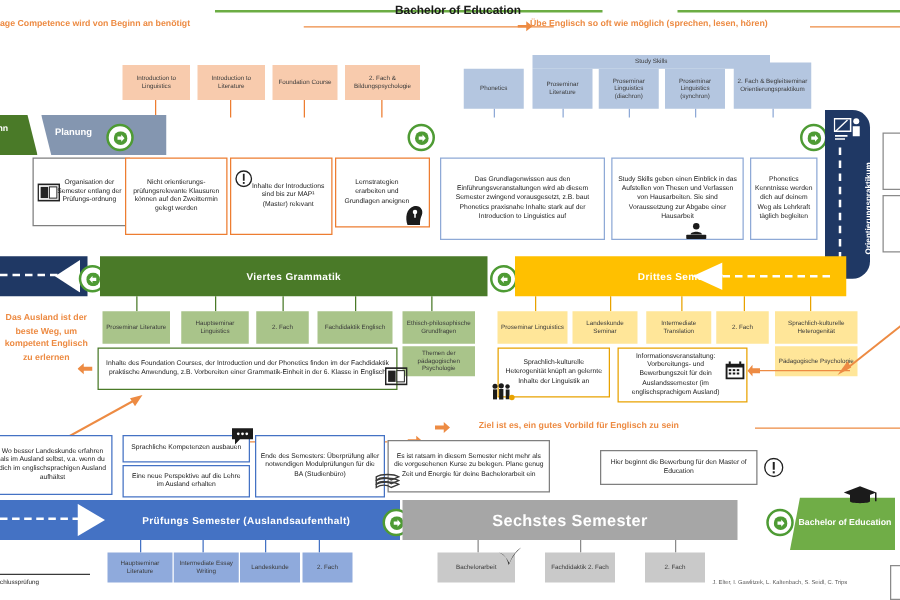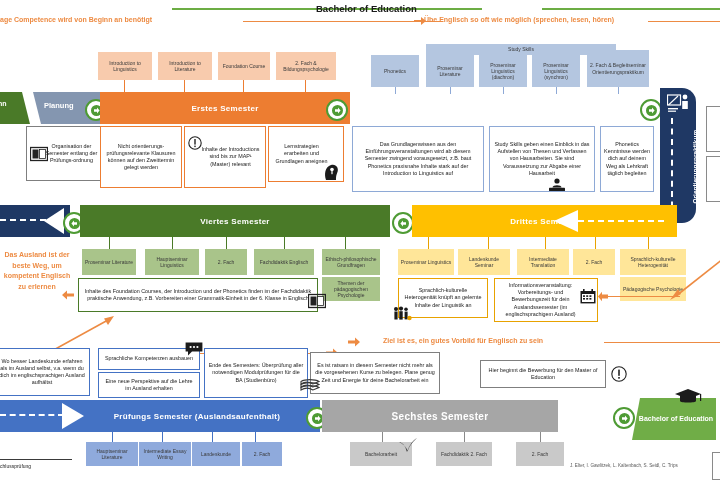--- a/index.html
+++ b/index.html
@@ -134,21 +134,20 @@
     <path d="M0 0 H100 V32 H8 Z" fill="#8496B0"></path>
   </svg>
   <div class="abs" style="left:44px;top:101px;color:#fff;font-size:7.5px;font-weight:bold;">Planung</div>
   <div class="gobtn" style="left:85px;top:99px;">
     <svg width="11" height="11" viewBox="0 0 11 11">
       <circle cx="5.5" cy="5.5" r="5.5" fill="#4E9B34"></circle>
       <path d="M3 4.2 H6 V2.6 L8.6 5.5 L6 8.4 V6.8 H3 Z" fill="#fff"></path>
     </svg>
   </div>
 
-  <div class="bar c-orange abs" style="left:100px;top:92px;width:250px;height:32px;font-size:8px;">Erstes Semester</div>
   <div class="gobtn" style="left:326px;top:99px;">
     <svg width="11" height="11" viewBox="0 0 11 11">
       <circle cx="5.5" cy="5.5" r="5.5" fill="#4E9B34"></circle>
       <path d="M3 4.2 H6 V2.6 L8.6 5.5 L6 8.4 V6.8 H3 Z" fill="#fff"></path>
     </svg>
   </div>
 
   <div class="gobtn" style="left:640px;top:99px;">
     <svg width="11" height="11" viewBox="0 0 11 11">
       <circle cx="5.5" cy="5.5" r="5.5" fill="#4E9B34"></circle>
@@ -212,21 +211,21 @@
     <path d="M20 0 L20 26 L0 13 Z" fill="#ffffff"></path>
   </svg>
 
   <div class="gobtn" style="left:63px;top:212px;">
     <svg width="11" height="11" viewBox="0 0 11 11">
       <circle cx="5.5" cy="5.5" r="5.5" fill="#4E9B34"></circle>
       <path d="M8 4.2 H5 V2.6 L2.4 5.5 L5 8.4 V6.8 H8 Z" fill="#fff"></path>
     </svg>
   </div>
 
-  <div class="bar c-green abs" style="left:80px;top:205px;width:310px;height:32px;font-size:8px;">Viertes Semester</div>
+  <div class="bar c-green abs" style="left:80px;top:205px;width:310px;height:32px;font-size:8px;">Viertes Grammatik</div>
 
   <div class="gobtn" style="left:392px;top:212px;">
     <svg width="11" height="11" viewBox="0 0 11 11">
       <circle cx="5.5" cy="5.5" r="5.5" fill="#4E9B34"></circle>
       <path d="M8 4.2 H5 V2.6 L2.4 5.5 L5 8.4 V6.8 H8 Z" fill="#fff"></path>
     </svg>
   </div>
 
   <div class="bar c-yellow abs" style="left:412px;top:205px;width:265px;height:32px;font-size:8px;color:#ffffff;">Drittes Semester</div>
   <svg class="abs" style="left:554px;top:209px;" width="24" height="24" viewBox="0 0 24 24">
@@ -356,21 +355,21 @@
     <path d="M0 0 L0 26 L22 13 Z" fill="#ffffff"></path>
   </svg>
   <div class="bar abs" style="left:84px;top:400px;width:226px;height:32px;font-size:8px;">Prüfungs Semester (Auslandsaufenthalt)</div>
   <div class="gobtn" style="left:306px;top:407px;">
     <svg width="11" height="11" viewBox="0 0 11 11">
       <circle cx="5.5" cy="5.5" r="5.5" fill="#4E9B34"></circle>
       <path d="M3 4.2 H6 V2.6 L8.6 5.5 L6 8.4 V6.8 H3 Z" fill="#fff"></path>
     </svg>
   </div>
 
-  <div class="bar c-grey abs" style="left:322px;top:400px;width:236px;height:32px;font-size:10px;">Sechstes Semester</div>
+  <div class="bar c-grey abs" style="left:322px;top:400px;width:268px;height:32px;font-size:13px;">Sechstes Semester</div>
   <div class="gobtn" style="left:613px;top:407px;">
     <svg width="11" height="11" viewBox="0 0 11 11">
       <circle cx="5.5" cy="5.5" r="5.5" fill="#4E9B34"></circle>
       <path d="M3 4.2 H6 V2.6 L8.6 5.5 L6 8.4 V6.8 H3 Z" fill="#fff"></path>
     </svg>
   </div>
 
   <svg class="abs" style="left:632px;top:398px;" width="84" height="42" viewBox="0 0 84 42">
     <path d="M8 0 H84 V42 H0 Z" fill="#70AD47"></path>
   </svg>

